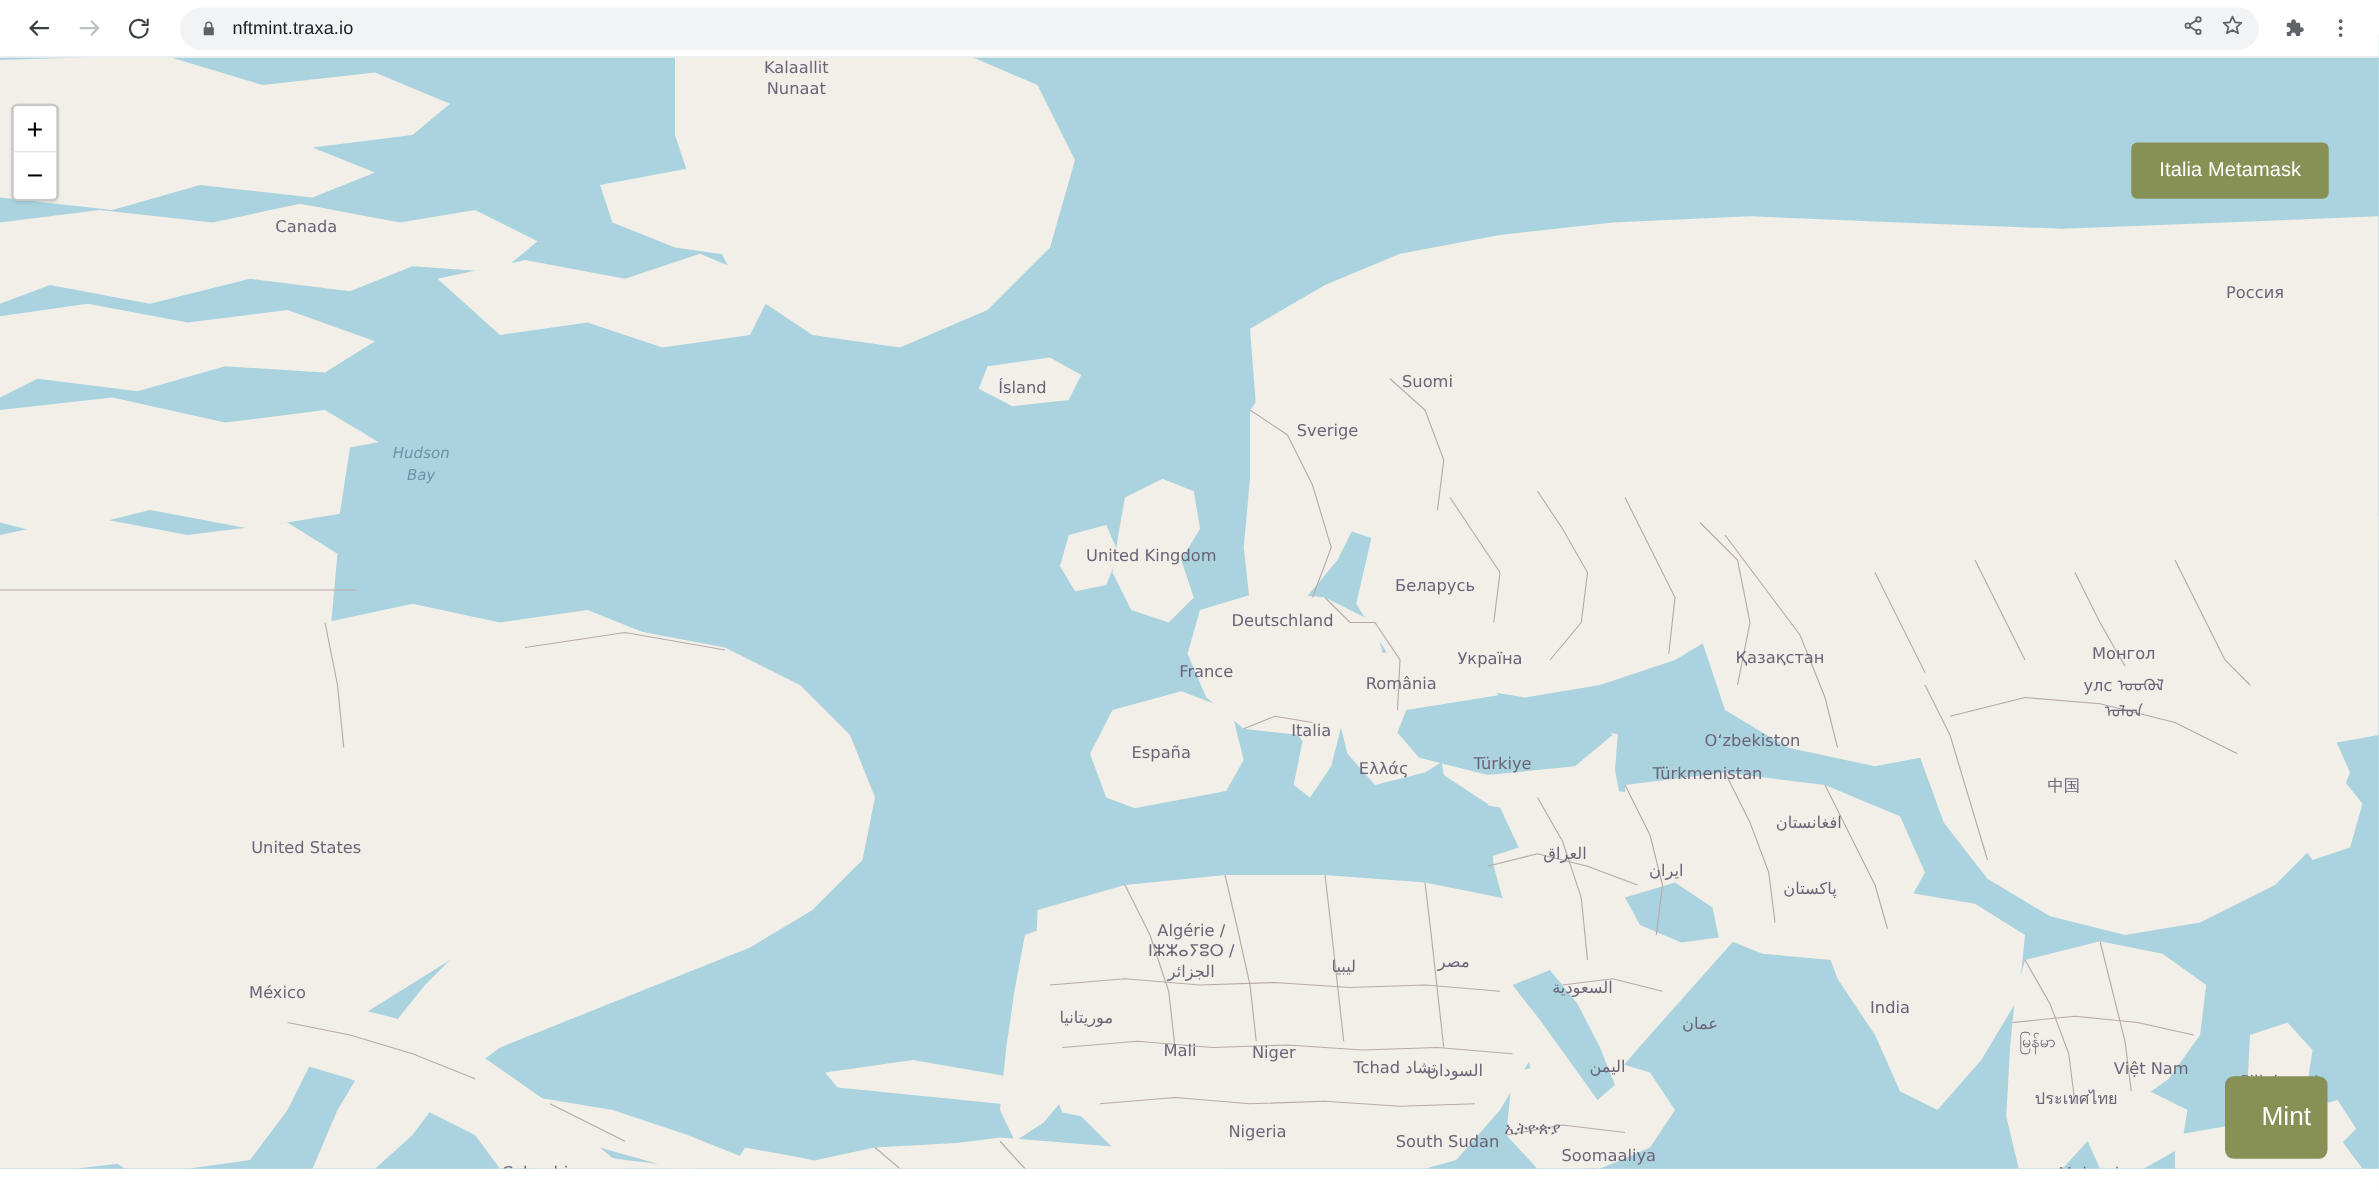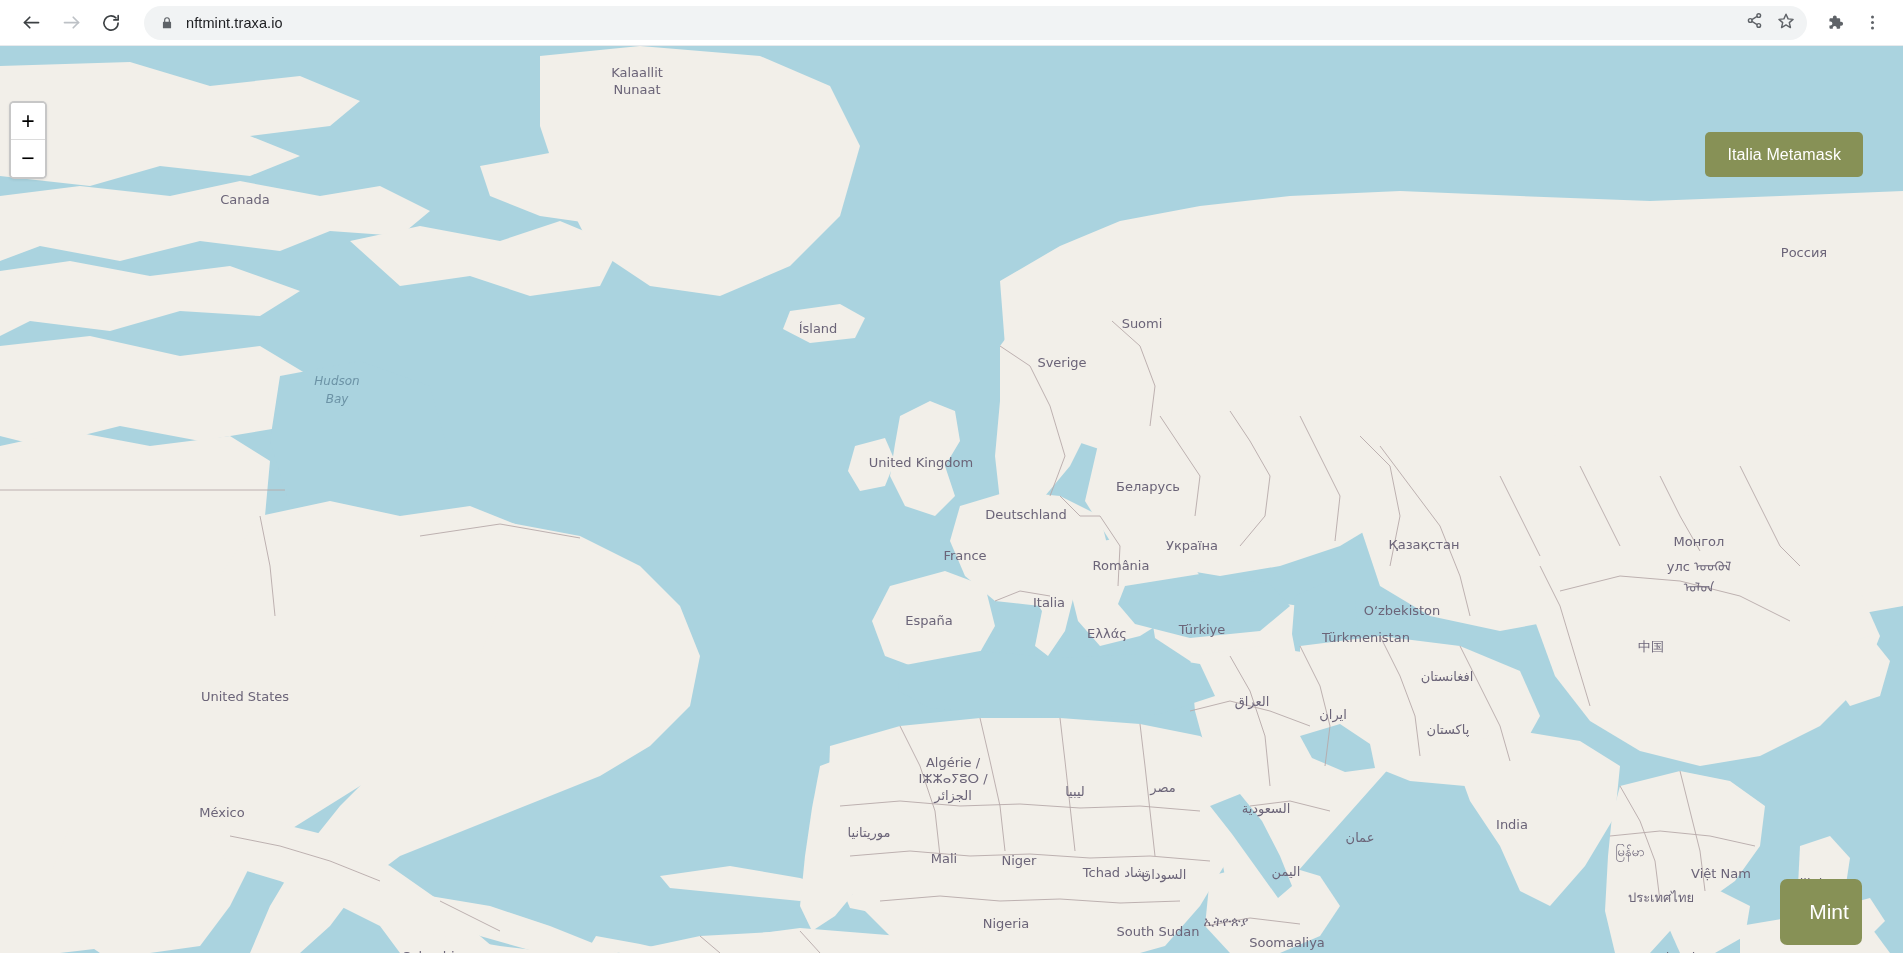--- a/index.html
+++ b/index.html
@@ -52,21 +52,21 @@
     width: 30px; height: 30px;
     display: flex; align-items: center; justify-content: center;
     border-radius: 50%;
   }
   .chrome-right { display: flex; align-items: center; margin-left: 10px; gap: 4px; flex: 0 0 auto; }
   .chrome-right .nav-btn { margin-right: 0; }
 
   
   .map-viewport {
     position: absolute;
-    top: 46px; left: 0;
+    top: 28px; left: 0;
     width: 1903px; height: 907px;
     overflow: hidden;
     background: #aad3df;
   }
   .map-svg { position: absolute; top: 0; left: 0; display: block; }
 
   
   .maplbl {
     font-family: "DejaVu Sans", "Liberation Sans", sans-serif;
     fill: #6b6478;

